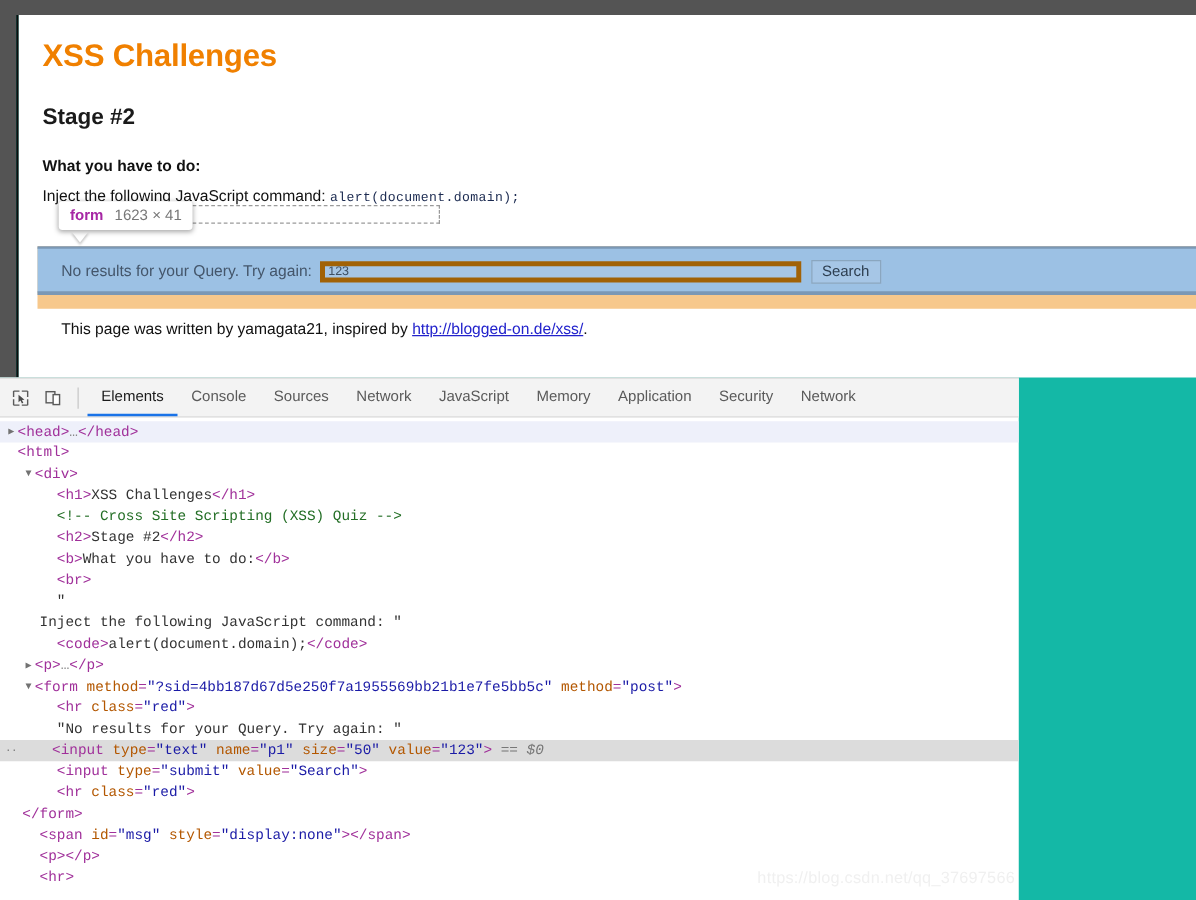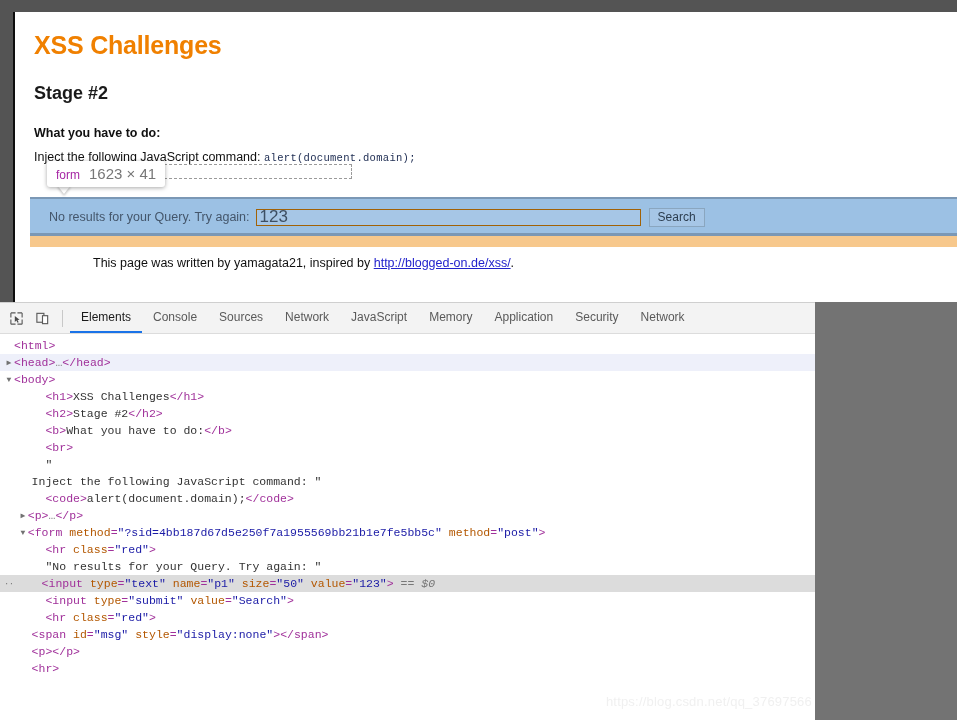--- a/index.html
+++ b/index.html
@@ -5,21 +5,21 @@
   html, body {
     margin: 0; padding: 0;
     width: 957px; height: 720px;
     overflow: hidden;
     background: #ffffff;
     font-family: "Liberation Sans", sans-serif;
   }
   #root {
     position: relative;
     width: 957px; height: 720px;
-    background: #737373;
+    background: #14b8a6;
   }
 
   
   .top-chrome {
     position: absolute; top: 0; left: 0;
     width: 957px; height: 12px;
     background: #545454;
   }
   .left-chrome {
     position: absolute; top: 12px; left: 0;
@@ -126,23 +126,23 @@
     font-size: 12.5px;
     color: #44566b;
     white-space: nowrap;
     margin-right: 6px;
   }
   .txt-input {
     width: 385px;
     height: 17px;
     line-height: 17px;
     box-sizing: border-box;
-    border: 1px solid #a16207;
+    border: 4px solid #a16207;
     background: #a6c6e6;
-    font-size: 17px;
+    font-size: 10px;
     font-family: "Liberation Sans", sans-serif;
     color: #3d4f63;
     padding: 0 3px;
     outline: none;
   }
   .submit-btn {
     margin-left: 8px;
     height: 19px;
     box-sizing: border-box;
     border: 1px solid #8aa6bf;
@@ -152,21 +152,20 @@
     color: #2d3e50;
     padding: 0 8px;
     cursor: pointer;
   }
 
   .footer-note {
     position: absolute;
     left: 34px; top: 244px;
     font-size: 12.5px;
     color: #101010;
-    margin-left: 44px;
   }
   .footer-note a {
     color: #2222cc;
     text-decoration: underline;
   }
 
   
   .badge {
     position: absolute;
     left: 32px; top: 149px;
@@ -174,26 +173,26 @@
     border-radius: 3px;
     box-shadow: 0 1px 4px rgba(0,0,0,0.34);
     padding: 4px 9px 5px 9px;
     display: flex;
     align-items: baseline;
     gap: 9px;
     z-index: 20;
   }
   .badge-tag {
     font-size: 12px;
-    font-weight: normal;
+    font-weight: bold;
     color: #a626a4;
     font-family: "Liberation Sans", sans-serif;
   }
   .badge-size {
-    font-size: 15px;
+    font-size: 12px;
     color: #777777;
   }
   .badge-arrow {
     position: absolute;
     left: 42px; top: 173px;
     width: 0; height: 0;
     border-left: 7px solid transparent;
     border-right: 7px solid transparent;
     border-top: 9px solid #ffffff;
     filter: drop-shadow(0 2px 1px rgba(0,0,0,0.22));
@@ -359,29 +358,30 @@
         <div class="dt-tab">JavaScript</div>
         <div class="dt-tab">Memory</div>
         <div class="dt-tab">Application</div>
         <div class="dt-tab">Security</div>
         <div class="dt-tab">Network</div>
       </div>
     </div>
 
     <div class="dom-tree">
 
+      <div class="dom-row hl-head"><span class="tw">▶</span><span class="tag">&lt;head&gt;</span><span class="ell">…</span><span class="tag">&lt;/head&gt;</span></div>
+
       <div class="dom-row"><span class="tw"></span><span class="tag">&lt;html&gt;</span></div>
 
-      <div class="dom-row hl-head"><span class="tw">▶</span><span class="tag">&lt;head&gt;</span><span class="ell">…</span><span class="tag">&lt;/head&gt;</span></div>
-
-      <div class="dom-row"><span class="tw">▼</span><span class="tag">&lt;body&gt;</span></div>
-
+
+      <div class="dom-row">  <span class="tw">▼</span><span class="tag">&lt;div&gt;</span></div>
 
       <div class="dom-row">      <span class="tag">&lt;h1&gt;</span><span class="txt">XSS Challenges</span><span class="tag">&lt;/h1&gt;</span></div>
 
+      <div class="dom-row">      <span class="cmt">&lt;!-- Cross Site Scripting (XSS) Quiz --&gt;</span></div>
 
       <div class="dom-row">      <span class="tag">&lt;h2&gt;</span><span class="txt">Stage #2</span><span class="tag">&lt;/h2&gt;</span></div>
 
       <div class="dom-row">      <span class="tag">&lt;b&gt;</span><span class="txt">What you have to do:</span><span class="tag">&lt;/b&gt;</span></div>
 
       <div class="dom-row">      <span class="tag">&lt;br&gt;</span></div>
 
       <div class="dom-row">      <span class="txt">"</span></div>
 
       <div class="dom-row">    <span class="txt">Inject the following JavaScript command: "</span></div>
@@ -395,20 +395,21 @@
       <div class="dom-row">      <span class="tag">&lt;hr</span> <span class="attr">class</span><span class="tag">=</span><span class="val">"red"</span><span class="tag">&gt;</span></div>
 
       <div class="dom-row">      <span class="txt">"No results for your Query. Try again: "</span></div>
 
       <div class="dom-row hl-sel"><span class="tw">··</span>    <span class="tag">&lt;input</span> <span class="attr">type</span><span class="tag">=</span><span class="val">"text"</span> <span class="attr">name</span><span class="tag">=</span><span class="val">"p1"</span> <span class="attr">size</span><span class="tag">=</span><span class="val">"50"</span> <span class="attr">value</span><span class="tag">=</span><span class="val">"123"</span><span class="tag">&gt;</span> <span class="dollar">== $0</span></div>
 
       <div class="dom-row">      <span class="tag">&lt;input</span> <span class="attr">type</span><span class="tag">=</span><span class="val">"submit"</span> <span class="attr">value</span><span class="tag">=</span><span class="val">"Search"</span><span class="tag">&gt;</span></div>
 
       <div class="dom-row">      <span class="tag">&lt;hr</span> <span class="attr">class</span><span class="tag">=</span><span class="val">"red"</span><span class="tag">&gt;</span></div>
 
+      <div class="dom-row">  <span class="tag">&lt;/form&gt;</span></div>
 
       <div class="dom-row">    <span class="tag">&lt;span</span> <span class="attr">id</span><span class="tag">=</span><span class="val">"msg"</span> <span class="attr">style</span><span class="tag">=</span><span class="val">"display:none"</span><span class="tag">&gt;</span><span class="tag">&lt;/span&gt;</span></div>
 
       <div class="dom-row">    <span class="tag">&lt;p&gt;</span><span class="tag">&lt;/p&gt;</span></div>
 
       <div class="dom-row">    <span class="tag">&lt;hr&gt;</span></div>
 
     </div>
 
     <div class="watermark">https://blog.csdn.net/qq_37697566</div>

